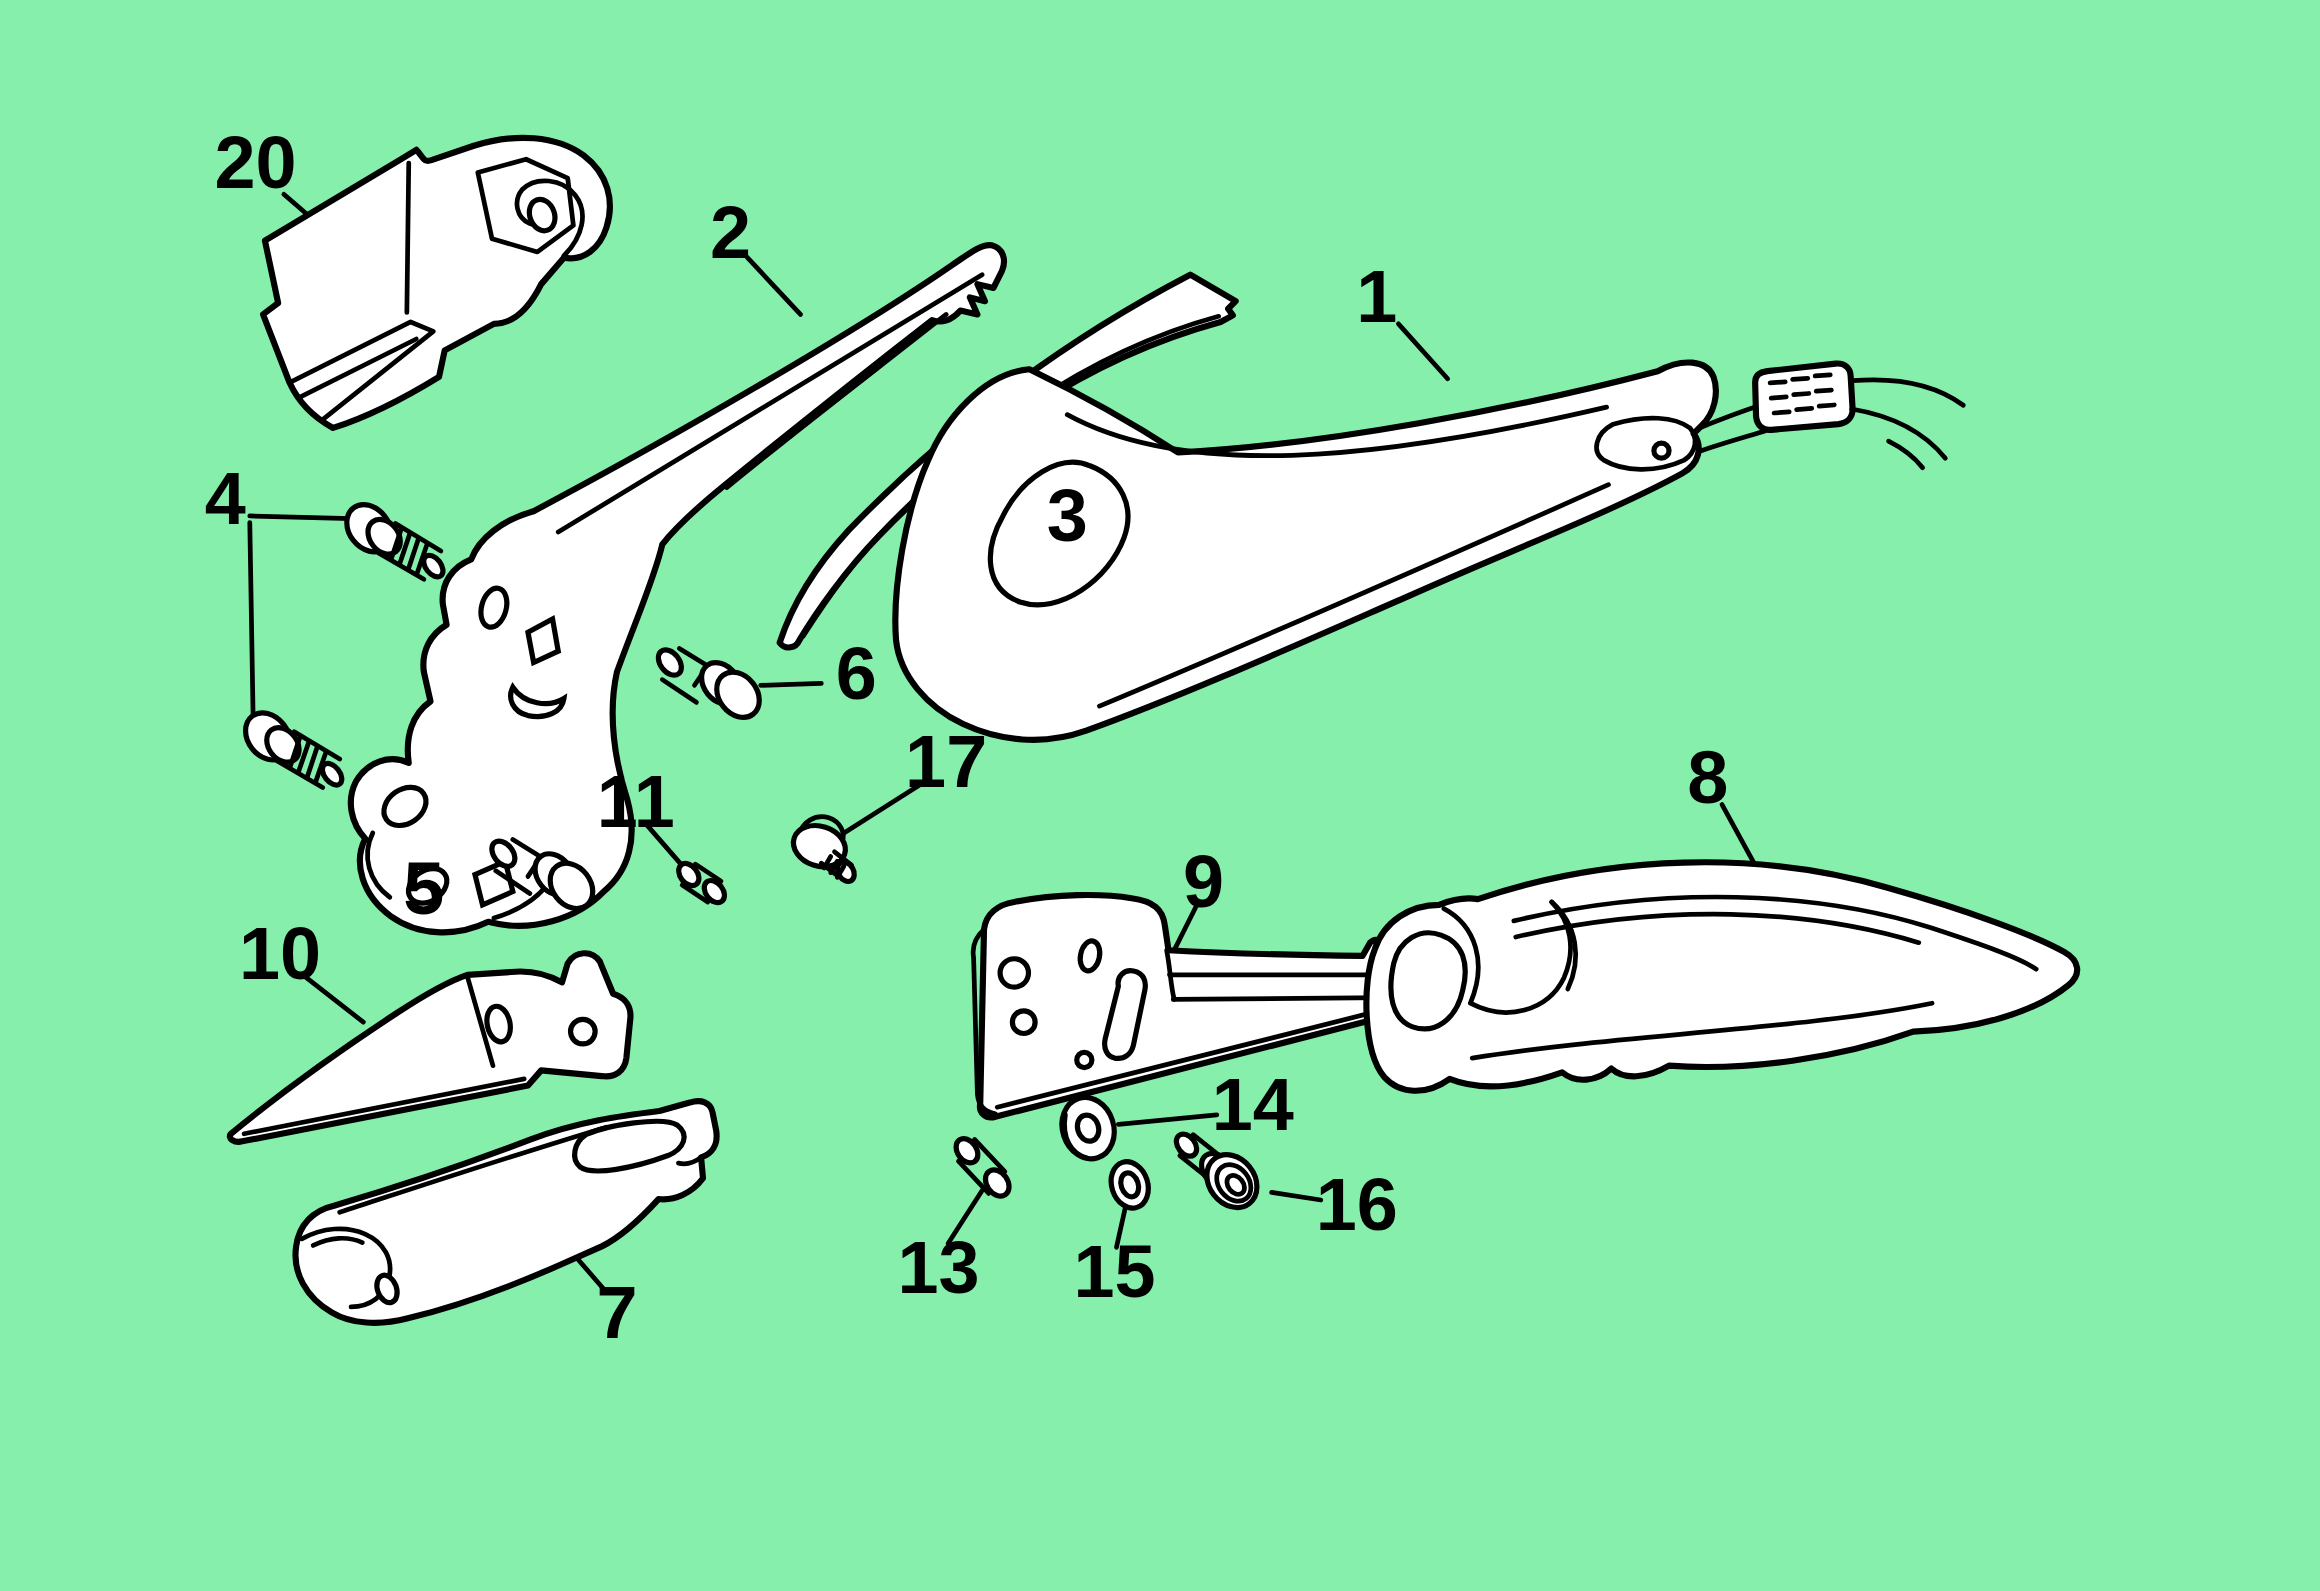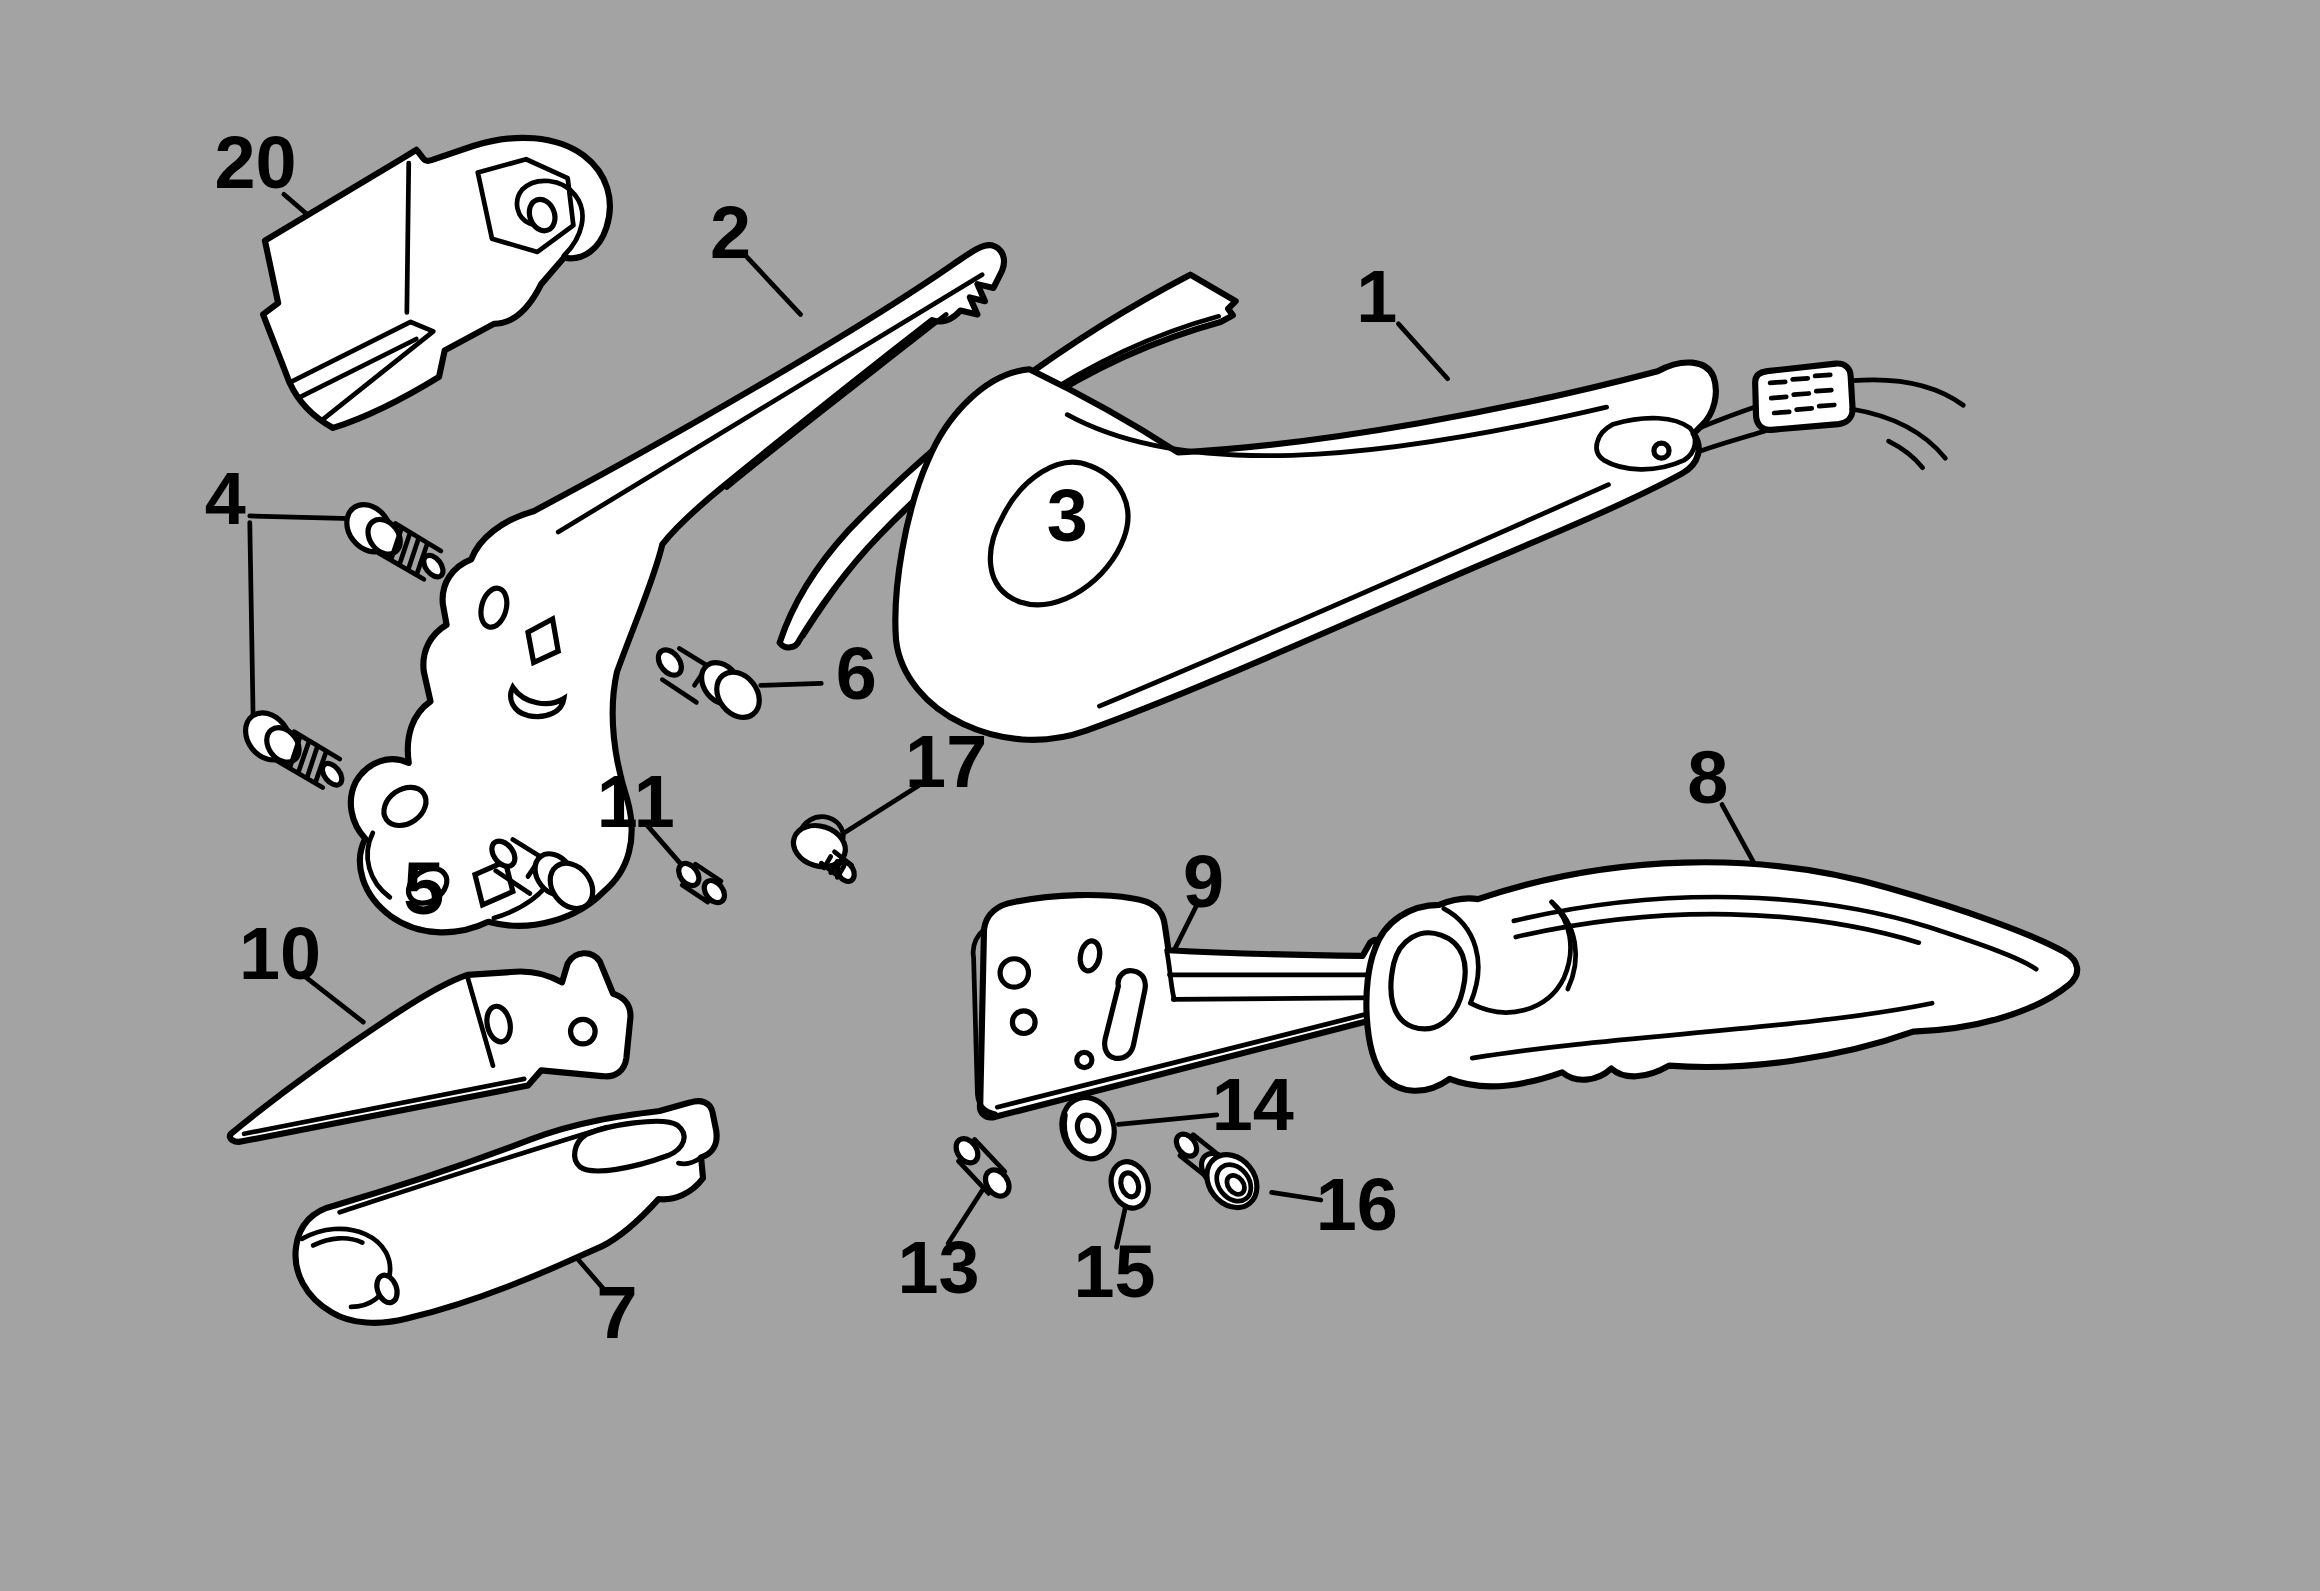--- a/index.html
+++ b/index.html
@@ -1,16 +1,16 @@
 <!DOCTYPE html>
 <html style="font-size:15px"><head>
 <meta charset="utf-8">
 <style>
   html, body { margin: 0; padding: 0; background: #ffffff; }
-  .stage { position: relative; width: 2320px; height: 1592px; background: #a3a3a3; overflow: hidden; }
+  .stage { position: relative; width: 2320px; height: 1592px; background: #86efac; overflow: hidden; }
   svg { display: block; }
   .outline { fill: #ffffff; stroke: #000000; stroke-width: 6.5; stroke-linejoin: round; stroke-linecap: round; }
   .line   { fill: none; stroke: #000000; stroke-width: 5; stroke-linejoin: round; stroke-linecap: round; }
   .hole   { fill: #ffffff; stroke: #000000; stroke-width: 5.5; }
   .leader { fill: none; stroke: #000000; stroke-width: 5; stroke-linecap: round; }
   .callout { font-family: "Liberation Sans", sans-serif; font-weight: 700; font-size: 78px; fill: #000000; text-anchor: middle; }
 </style>
 </head>
 <body>
 

